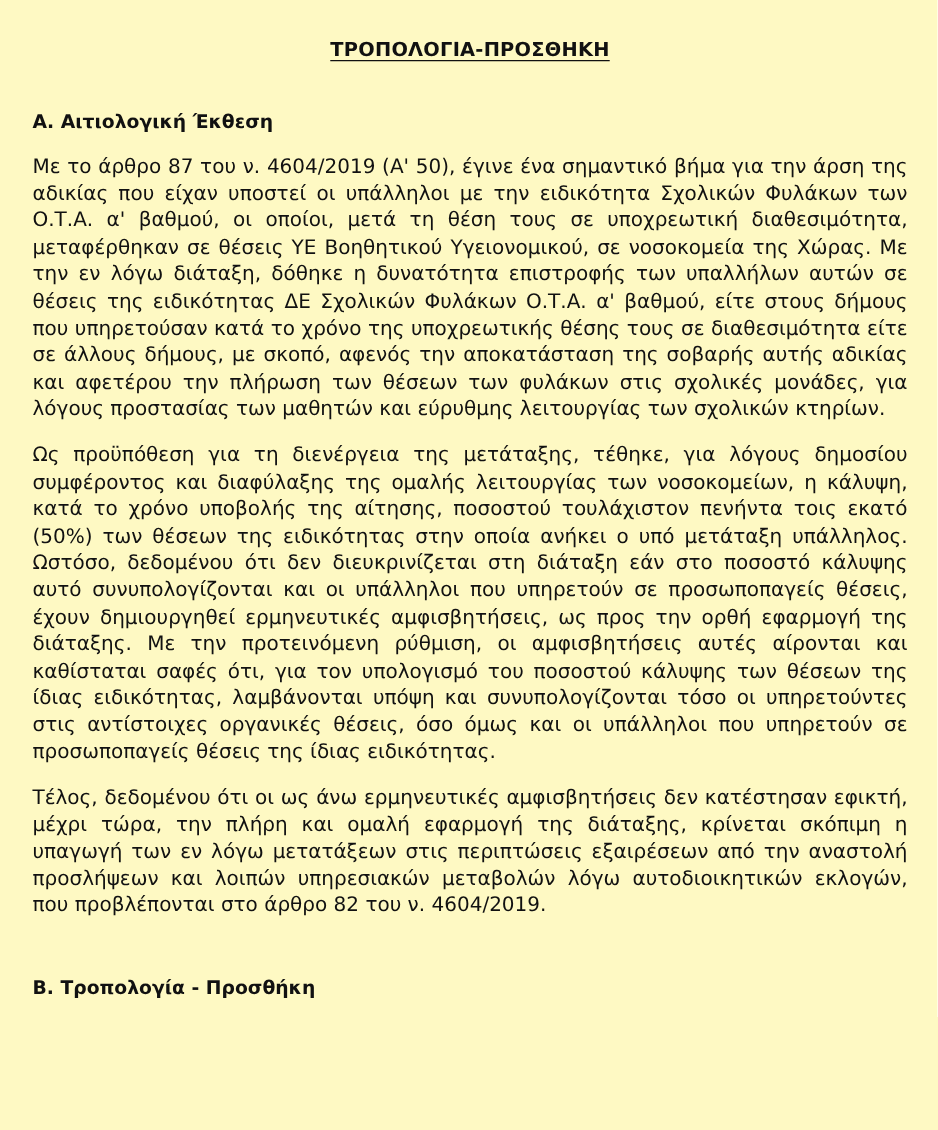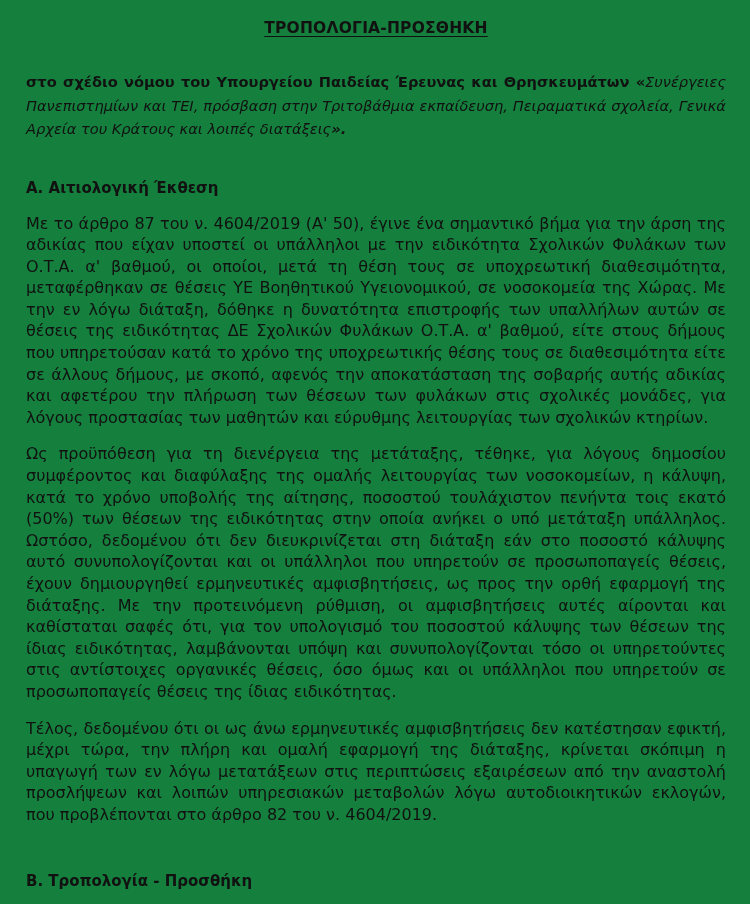--- a/index.html
+++ b/index.html
@@ -14,23 +14,23 @@
     overflow: hidden;
     font-family: "DejaVu Sans", "Liberation Sans", sans-serif;
     color: #111111;
     -webkit-font-smoothing: antialiased;
   }
 
   .page {
     position: relative;
     width: 750px;
     height: 904px;
-    background: #15803d;
+    background: #fef9c3;
     box-sizing: border-box;
-    padding: 0 24px 0 26px;
+    padding: 12px 24px 0 26px;
   }
 
   
   .doc-title {
     text-align: center;
     font-weight: bold;
     font-size: 15.5px;
     letter-spacing: 0.2px;
     text-decoration: underline;
     text-underline-offset: 3px;
@@ -92,23 +92,20 @@
   }
   .body-p.first { padding-top: 14px; }
 </style>
 </head>
 <body>
 
 <div class="page">
 
   <h1 class="doc-title">ΤΡΟΠΟΛΟΓΙΑ-ΠΡΟΣΘΗΚΗ</h1>
 
-  <p class="bill-ref">
-    <span class="lead">στο σχέδιο νόμου του Υπουργείου Παιδείας Έρευνας και Θρησκευμάτων «</span><span class="quoted">Συνέργειες Πανεπιστημίων και ΤΕΙ, πρόσβαση στην Τριτοβάθμια εκπαίδευση, Πειραματικά σχολεία, Γενικά Αρχεία του Κράτους και λοιπές διατάξεις</span><span class="quoted-end">».</span>
-  </p>
 
 
   <h2 class="section-heading a-heading">Α. Αιτιολογική Έκθεση</h2>
 
   <p class="body-p first">Με το άρθρο 87 του ν. 4604/2019 (Α' 50), έγινε ένα σημαντικό βήμα για την άρση της αδικίας που είχαν υποστεί οι υπάλληλοι με την ειδικότητα  Σχολικών Φυλάκων των Ο.Τ.Α. α' βαθμού, οι οποίοι, μετά τη θέση τους σε υποχρεωτική διαθεσιμότητα, μεταφέρθηκαν σε θέσεις ΥΕ Βοηθητικού Υγειονομικού, σε νοσοκομεία της Χώρας. Με την εν λόγω διάταξη, δόθηκε η δυνατότητα επιστροφής των υπαλλήλων αυτών σε θέσεις της ειδικότητας ΔΕ Σχολικών Φυλάκων Ο.Τ.Α. α' βαθμού, είτε στους δήμους που υπηρετούσαν κατά το χρόνο της υποχρεωτικής θέσης τους σε διαθεσιμότητα είτε σε άλλους δήμους, με σκοπό, αφενός την αποκατάσταση της σοβαρής αυτής αδικίας και αφετέρου την πλήρωση των θέσεων των φυλάκων στις σχολικές μονάδες, για λόγους προστασίας των μαθητών και εύρυθμης λειτουργίας των σχολικών κτηρίων.</p>
 
   <p class="body-p">Ως προϋπόθεση για τη διενέργεια της μετάταξης, τέθηκε, για λόγους δημοσίου συμφέροντος και διαφύλαξης της ομαλής λειτουργίας των νοσοκομείων, η κάλυψη, κατά το χρόνο υποβολής της αίτησης, ποσοστού τουλάχιστον πενήντα τοις εκατό (50%) των θέσεων της ειδικότητας στην οποία ανήκει ο υπό μετάταξη υπάλληλος. Ωστόσο, δεδομένου ότι δεν διευκρινίζεται στη διάταξη εάν στο ποσοστό κάλυψης αυτό συνυπολογίζονται και οι υπάλληλοι που υπηρετούν σε προσωποπαγείς θέσεις, έχουν δημιουργηθεί ερμηνευτικές αμφισβητήσεις, ως προς την ορθή εφαρμογή της διάταξης. Με την προτεινόμενη ρύθμιση, οι αμφισβητήσεις αυτές αίρονται και καθίσταται σαφές ότι, για τον υπολογισμό του ποσοστού κάλυψης των θέσεων της ίδιας ειδικότητας, λαμβάνονται υπόψη και συνυπολογίζονται τόσο οι υπηρετούντες στις αντίστοιχες οργανικές θέσεις, όσο όμως και οι υπάλληλοι που υπηρετούν σε προσωποπαγείς θέσεις της ίδιας ειδικότητας.</p>
 
   <p class="body-p">Τέλος, δεδομένου ότι οι ως άνω ερμηνευτικές αμφισβητήσεις δεν κατέστησαν εφικτή, μέχρι τώρα, την πλήρη και ομαλή εφαρμογή της διάταξης, κρίνεται σκόπιμη η υπαγωγή των εν λόγω μετατάξεων στις περιπτώσεις εξαιρέσεων από την αναστολή προσλήψεων και λοιπών υπηρεσιακών μεταβολών λόγω αυτοδιοικητικών εκλογών, που προβλέπονται στο άρθρο 82 του ν. 4604/2019.</p>
 

